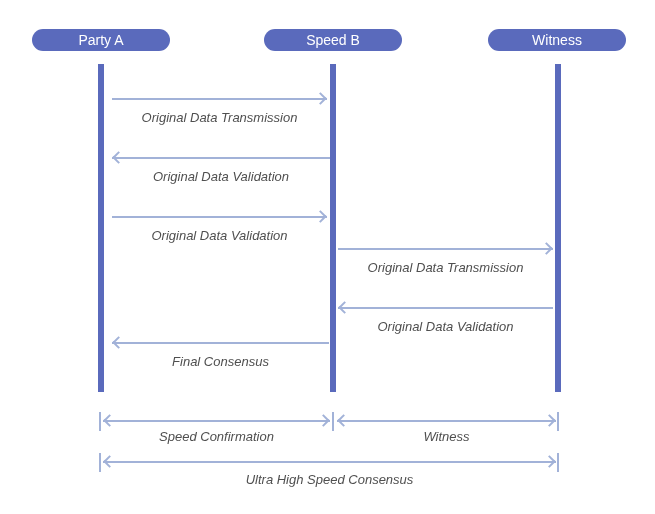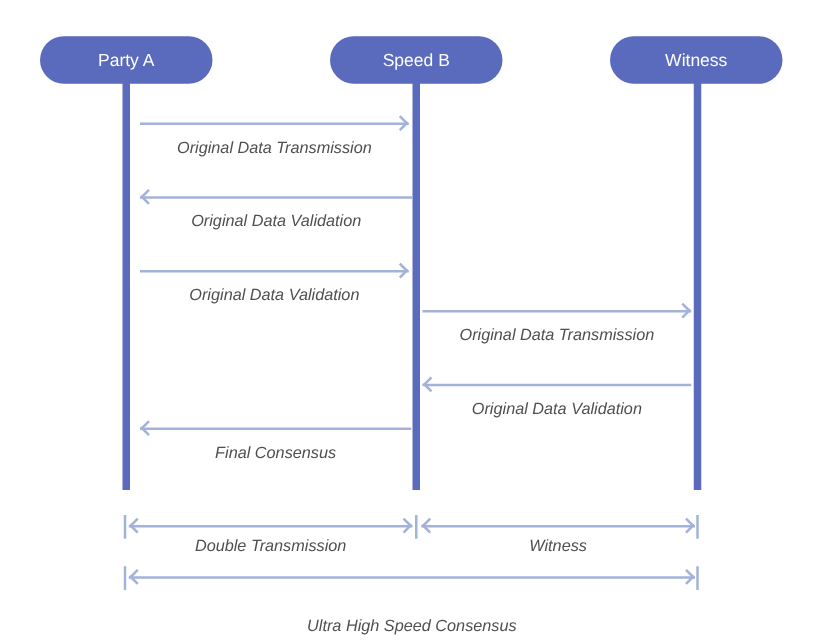--- a/index.html
+++ b/index.html
@@ -10,21 +10,21 @@
   }
   html,body{margin:0;padding:0;background:var(--bg);}
   .canvas{
     position:relative;
     width:655px;height:514px;
     background:var(--bg);
     font-family:"Liberation Sans", sans-serif;
     overflow:hidden;
   }
   .actor{
-    position:absolute;top:29px;width:138px;height:38px;
+    position:absolute;top:29px;width:138px;height:22px;
     background:var(--actor);border-radius:19px;
     display:flex;align-items:center;justify-content:center;
     color:#ffffff;font-size:14px;
   }
   .lifeline{
     position:absolute;top:64px;width:6px;height:328px;
     background:var(--actor);
   }
   .m-line{position:absolute;height:2px;background:var(--arrow);}
   .chev{position:absolute;width:9px;height:9px;box-sizing:border-box;}
@@ -79,28 +79,28 @@
   <div class="chev l" style="left:114px;top:338px"></div>
   <div class="m-label" style="left:112px;width:217px;top:354px">Final Consensus</div>
 
   <div class="tick" style="left:99px;top:412px"></div>
   <div class="tick" style="left:332px;top:412px"></div>
   <div class="tick" style="left:557px;top:412px"></div>
 
   <div class="m-line" style="left:103px;top:420px;width:227px"></div>
   <div class="chev l" style="left:105px;top:416px"></div>
   <div class="chev r" style="left:319px;top:416px"></div>
-  <div class="m-label" style="left:103px;width:227px;top:429px">Double Transmission</div>
+  <div class="m-label" style="left:103px;width:227px;top:429px">Speed Confirmation</div>
 
   <div class="m-line" style="left:337px;top:420px;width:219px"></div>
   <div class="chev l" style="left:339px;top:416px"></div>
   <div class="chev r" style="left:545px;top:416px"></div>
   <div class="m-label" style="left:337px;width:219px;top:429px">Witness</div>
 
   <div class="tick" style="left:99px;top:453px"></div>
   <div class="tick" style="left:557px;top:453px"></div>
 
   <div class="m-line" style="left:103px;top:461px;width:453px"></div>
   <div class="chev l" style="left:105px;top:457px"></div>
   <div class="chev r" style="left:545px;top:457px"></div>
-  <div class="m-label" style="left:103px;width:453px;top:493px">Ultra High Speed Consensus</div>
+  <div class="m-label" style="left:103px;width:453px;top:472px">Ultra High Speed Consensus</div>
 
 </div>
 
 </body></html>

